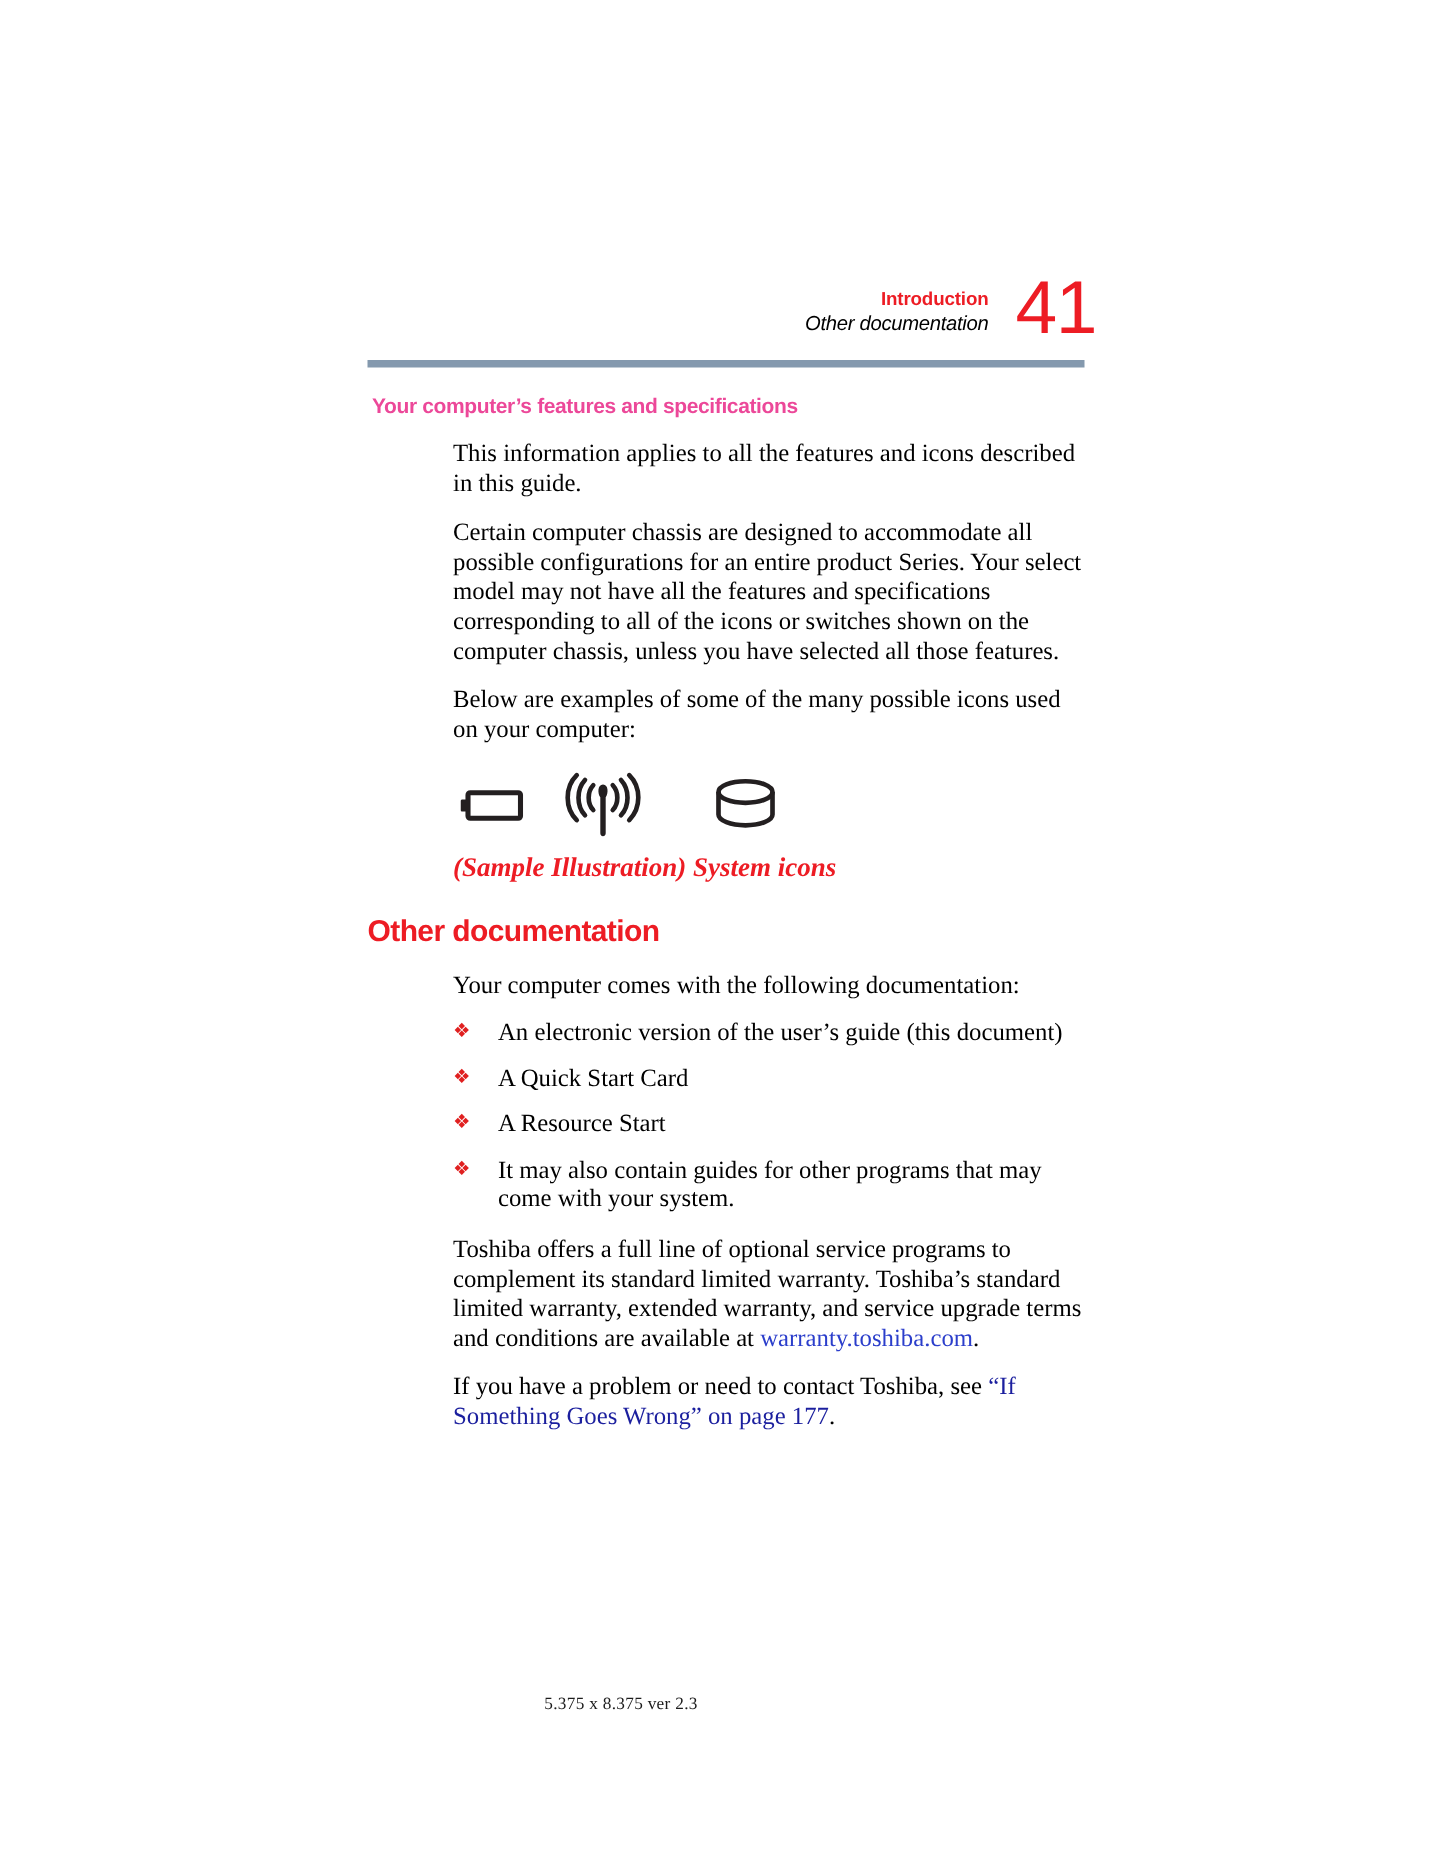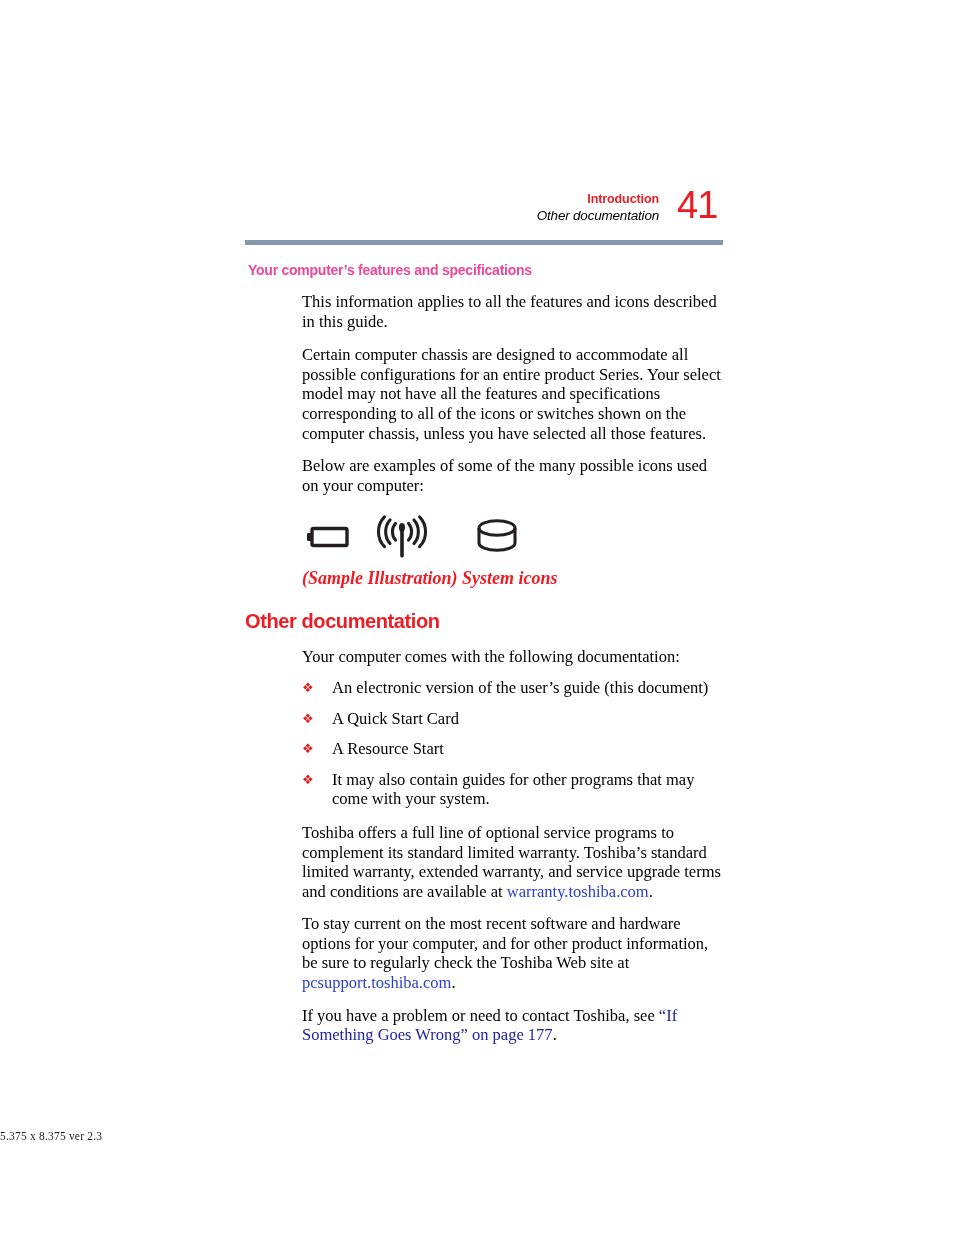--- a/index.html
+++ b/index.html
@@ -52,21 +52,21 @@
   .runhead-section {
     font-family: "Liberation Sans", "DejaVu Sans", sans-serif;
     font-style: italic;
     font-size: 13.5px;
     color: #000000;
     line-height: 18px;
     letter-spacing: -0.2px;
   }
   .page-number {
     font-family: "Liberation Sans", "DejaVu Sans", sans-serif;
-    font-size: 38px;
+    font-size: 50px;
     color: #ed1c24;
     line-height: 38px;
     letter-spacing: -1px;
     width: 46px;
     text-align: left;
     margin-top: -4px;
   }
 
   .rule {
     height: 5px;
@@ -157,21 +157,21 @@
     line-height: 19.6px;
     font-family: "DejaVu Sans", sans-serif;
   }
 
   
   .footer {
     position: absolute;
     left: 0;
     top: 1130px;
     width: 828px;
-    text-align: left;
+    text-align: center;
     font-size: 11.5px;
     color: #1c1c1c;
     letter-spacing: 0.2px;
   }
 </style>
 </head>
 <body>
 
 <div class="page">
 
@@ -254,21 +254,20 @@
         <span>It may also contain guides for other programs that may come with your system.</span>
       </li>
     </ul>
 
 
 
     <div class="body-block">
 
       <p class="body first"><span>Toshiba offers a full line of optional service programs to complement its standard limited warranty. Toshiba’s standard limited warranty, extended warranty, and service upgrade terms and conditions are available at </span><a class="link" href="#">warranty.toshiba.com</a><span>.</span></p>
 
-      <p class="body"><span>To stay current on the most recent software and hardware options for your computer, and for other product information, be sure to regularly check the Toshiba Web site at </span><a class="link" href="#">pcsupport.toshiba.com</a><span>.</span></p>
 
       <p class="body"><span>If you have a problem or need to contact Toshiba, see </span><a class="link xref" href="#">“If Something Goes Wrong” on page 177</a><span>.</span></p>
 
     </div>
 
   </div>
 
   <div class="footer">5.375 x 8.375 ver 2.3</div>
 
 </div>

